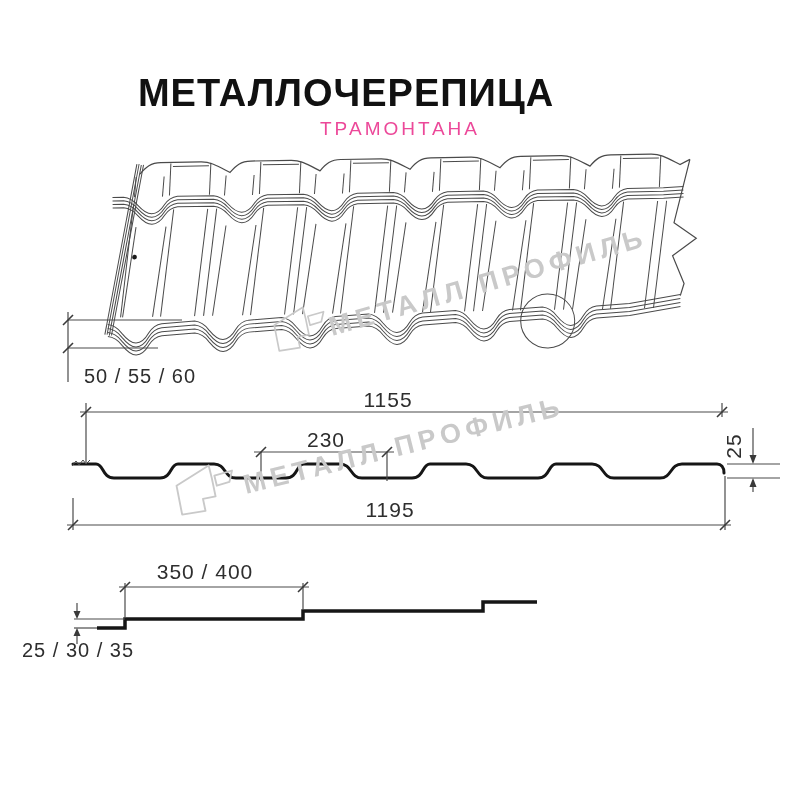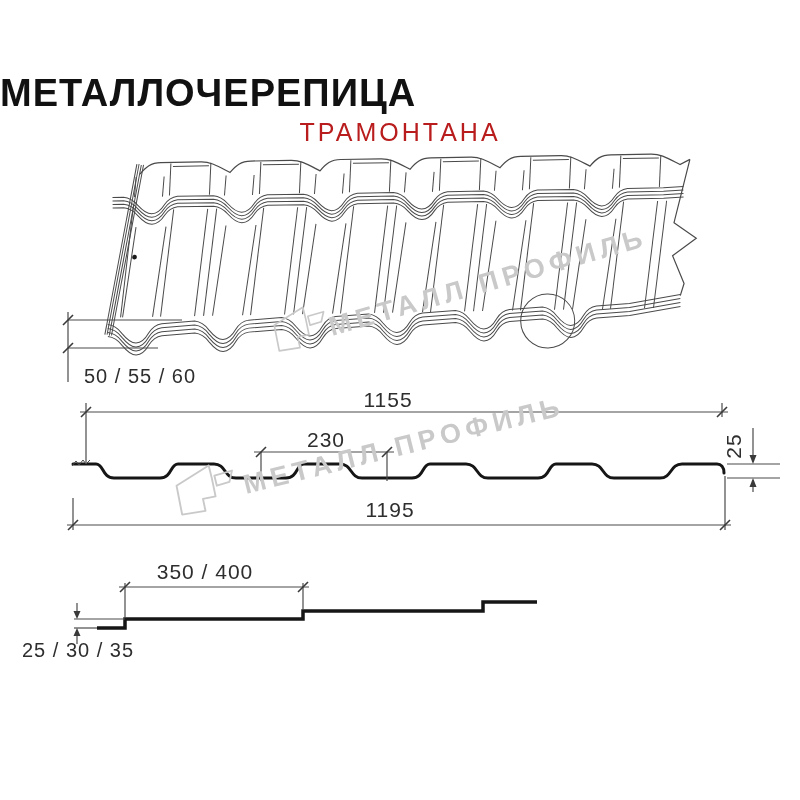--- a/index.html
+++ b/index.html
@@ -1,21 +1,21 @@
 <!DOCTYPE html>
 <html><head>
 <meta charset="utf-8">
 <style>
   html,body{margin:0;padding:0;background:#ffffff;}
   #page{position:relative;width:800px;height:800px;background:#ffffff;overflow:hidden;
         font-family:"Liberation Sans",sans-serif;}
-  .title{position:absolute;left:0;top:72px;width:692px;
+  .title{position:absolute;left:0;top:72px;width:692px;text-align:center;
          font-size:38px;font-weight:bold;letter-spacing:1px;color:#111111;}
   .subtitle{position:absolute;left:0;top:118px;width:800px;text-align:center;
-            font-size:25px;font-weight:400;letter-spacing:3px;color:#b91c1c;}
+            font-size:19px;font-weight:400;letter-spacing:3px;color:#ec4899;}
   svg{position:absolute;left:0;top:0;}
   .thin{stroke:#4a4a4a;stroke-width:1;fill:none;}
   .thin2{stroke:#4a4a4a;stroke-width:1.2;fill:none;}
   .thick{stroke:#161616;stroke-width:3;fill:none;stroke-linecap:round;stroke-linejoin:round;}
   .thick35{stroke:#161616;stroke-width:3.5;fill:none;stroke-linejoin:miter;}
   .dimline{stroke:#4a4a4a;stroke-width:1.2;fill:none;}
   .tick{stroke:#3a3a3a;stroke-width:1.6;fill:none;}
   .arrow{fill:#3a3a3a;stroke:none;}
   .dimtext{font-family:"Liberation Sans",sans-serif;font-size:21px;fill:#2e2e2e;letter-spacing:1px;}
   .dimtext-s{font-family:"Liberation Sans",sans-serif;font-size:20px;fill:#2e2e2e;letter-spacing:1px;}

